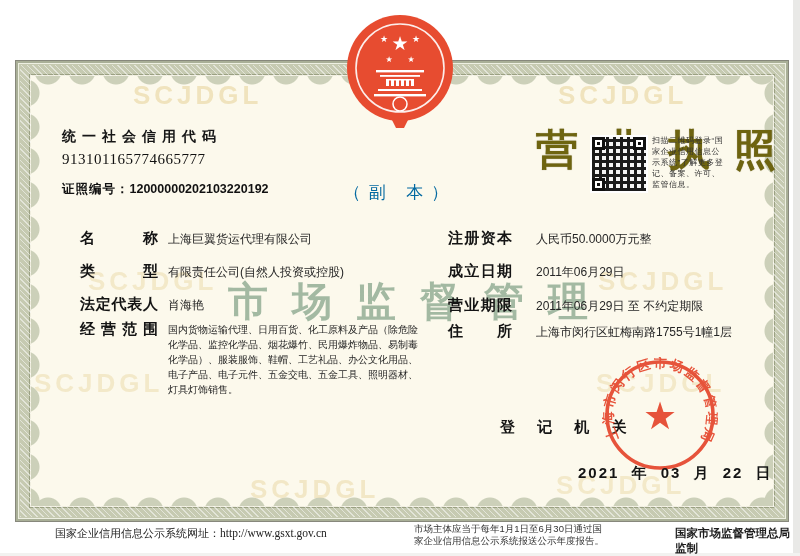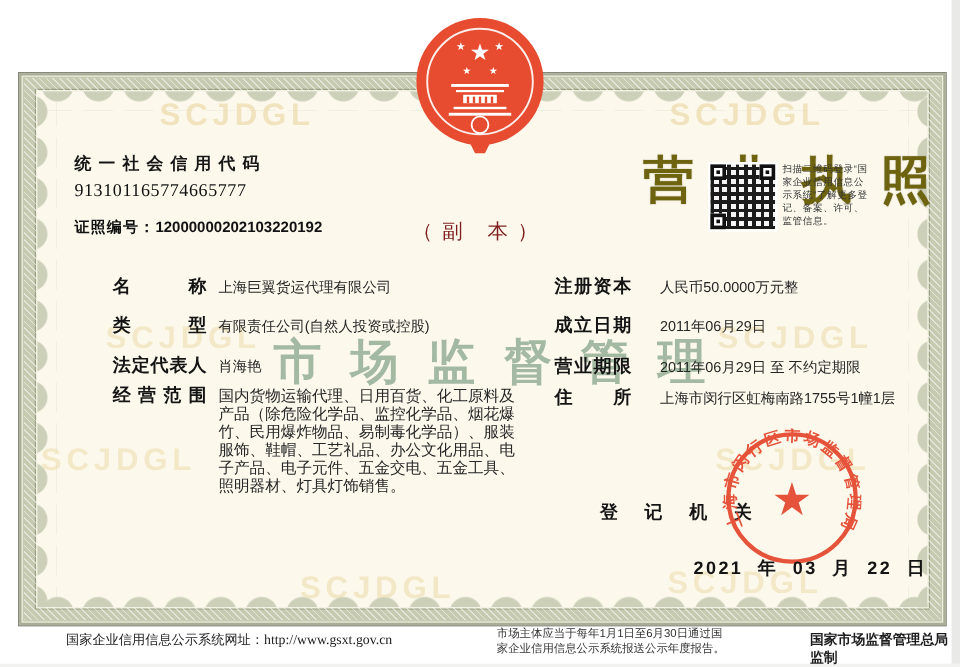--- a/index.html
+++ b/index.html
@@ -61,45 +61,45 @@
       letter-spacing:6px;color:#161616;}
   .credit-code{position:absolute;left:62px;top:151px;font-size:15px;color:#111;
       font-family:"Liberation Serif", serif;letter-spacing:.5px;}
   .license-no{position:absolute;left:62px;top:181px;font-size:12.5px;color:#111;font-weight:bold;}
   .license-no b{letter-spacing:1px;}
 
   .title{position:absolute;left:0;top:122px;width:800px;text-align:right;
       font-size:42px;font-weight:bold;color:#6e6410;letter-spacing:24px;text-indent:24px;
       text-shadow:0 0 1px rgba(70,60,0,.55);}
   .subtitle{position:absolute;left:0;top:181px;width:800px;text-align:center;
-      font-size:17px;color:#7f1d1d;letter-spacing:8px;}
+      font-size:17px;color:#0369a1;letter-spacing:8px;}
 
   
   .qr{position:absolute;left:592px;top:137px;width:54px;height:54px;background:#fff;
       background-image:
         repeating-linear-gradient(0deg,#1b1b1b 0 3px,transparent 3px 7px),
         repeating-linear-gradient(90deg,#1b1b1b 0 3px,#f4f4f4 3px 7px);
       outline:2px solid #fff;}
   .qr .f{position:absolute;width:13px;height:13px;background:#fff;border:3px solid #111;box-sizing:border-box;}
   .qr .f::after{content:"";position:absolute;left:2px;top:2px;width:3px;height:3px;background:#111;}
   .qr .f1{left:0;top:0;} .qr .f2{right:0;top:0;} .qr .f3{left:0;bottom:0;}
   .qr-caption{position:absolute;left:652px;top:135px;width:76px;font-size:8px;
       line-height:11px;color:#333;letter-spacing:.5px;}
 
   
-  .row{position:absolute;white-space:nowrap;margin-left:14px;}
+  .row{position:absolute;white-space:nowrap;}
   .lbl{display:inline-block;width:78px;font-size:15px;font-weight:bold;color:#141414;
       text-align:justify;text-align-last:justify;vertical-align:top;}
   .val{display:inline-block;margin-left:10px;font-size:12px;color:#262626;
       vertical-align:top;padding-top:2px;white-space:normal;}
   .left-col{left:80px;}
   .right-col{left:448px;}
   .right-col .lbl{width:64px;}
   .right-col .val{margin-left:24px;}
-  .scope-val{width:256px;line-height:15px;font-size:13px;}
+  .scope-val{width:256px;line-height:15px;font-size:10px;}
 
   
   .reg-label{position:absolute;left:500px;top:418px;font-size:15px;font-weight:bold;
       color:#141414;letter-spacing:9px;}
   .seal{position:absolute;left:602px;top:357px;width:116px;height:116px;opacity:.92;}
   .reg-date{position:absolute;left:578px;top:464px;font-size:15px;font-weight:bold;
       color:#141414;letter-spacing:2px;word-spacing:6px;}
 
   
   .foot{position:absolute;font-size:11px;color:#222;padding-left:31px;}

